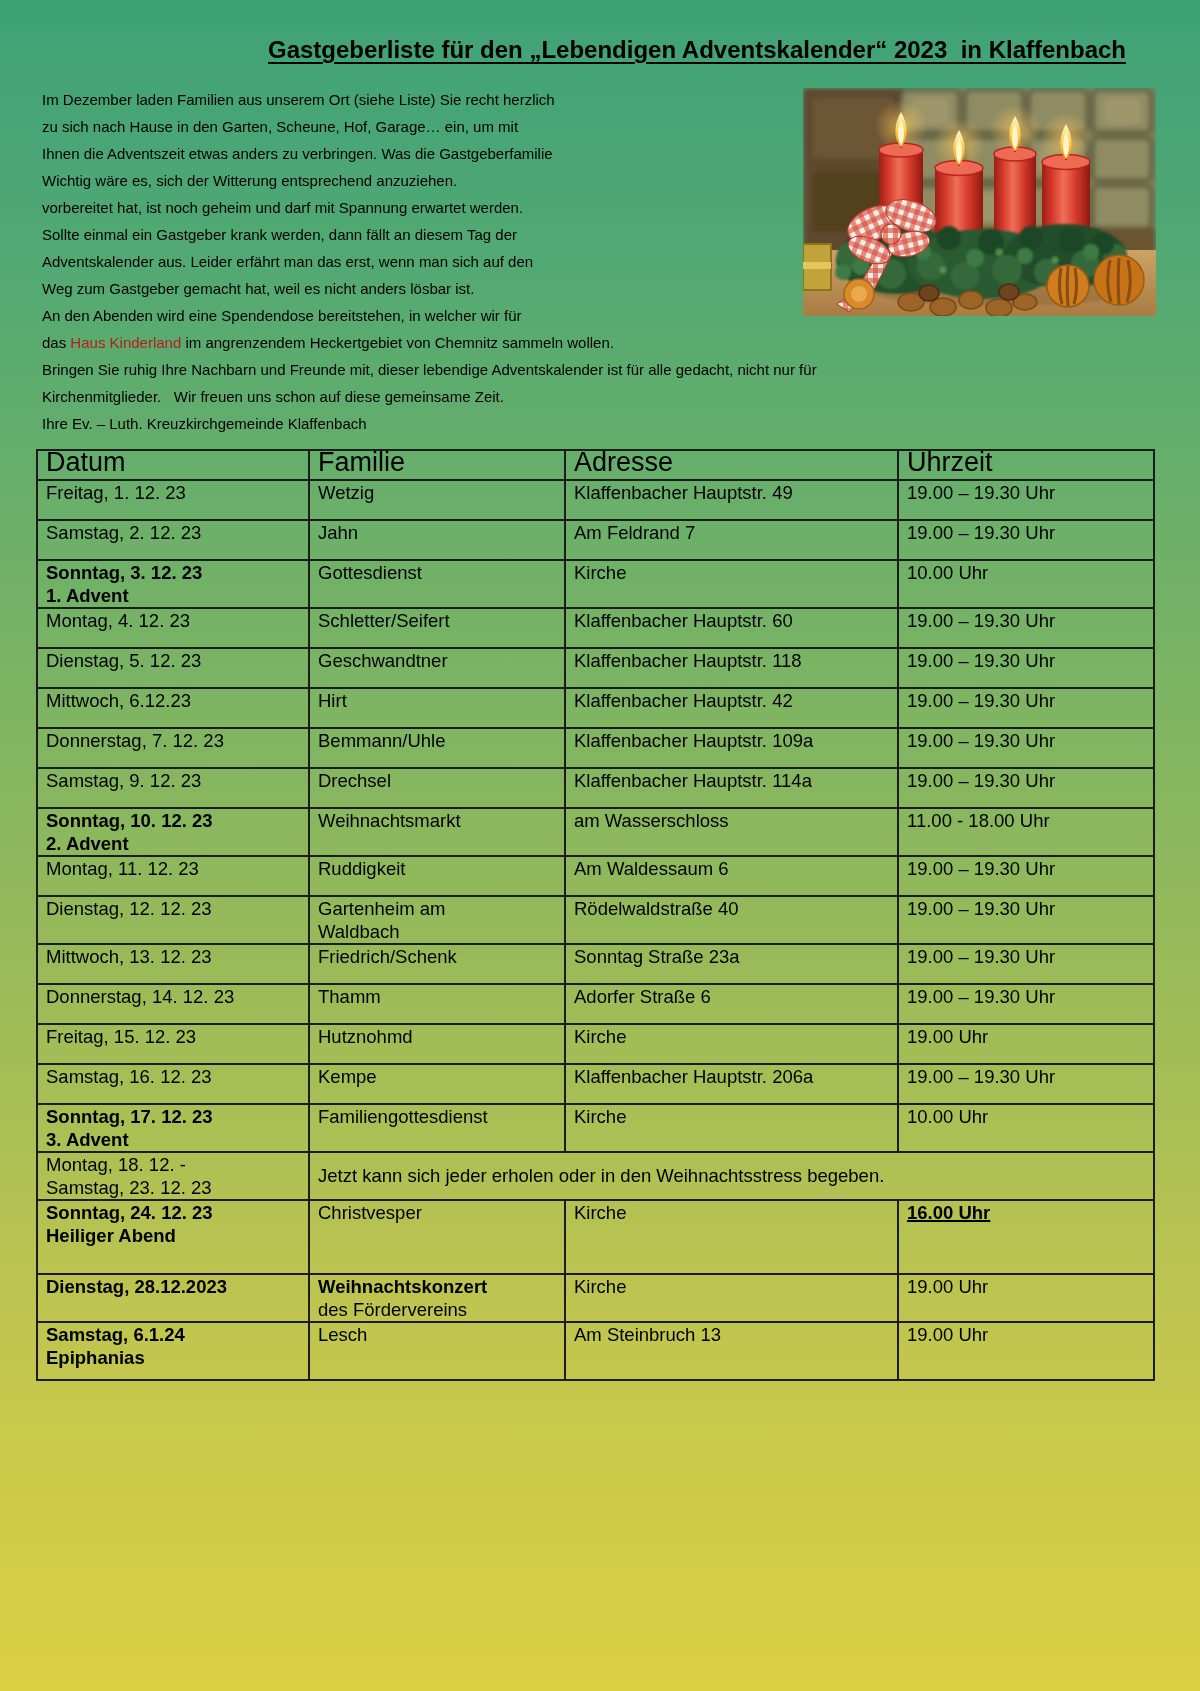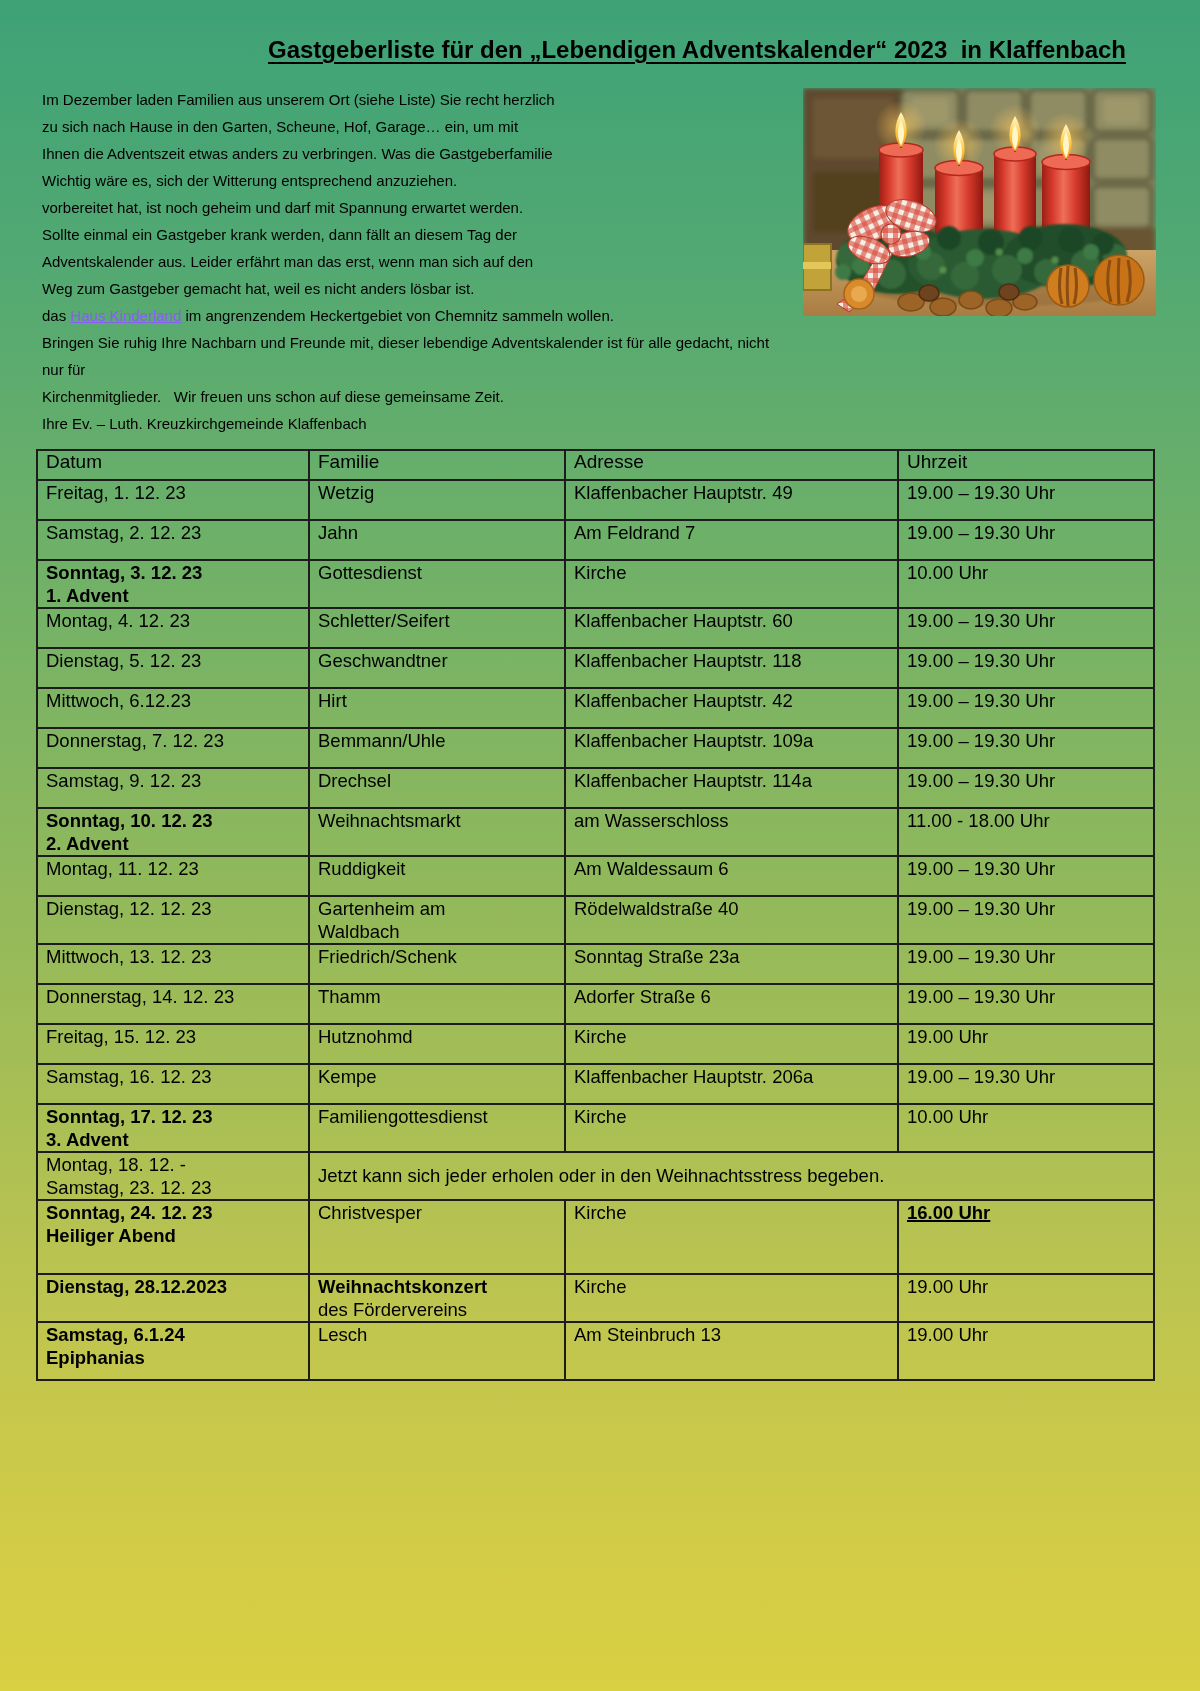--- a/index.html
+++ b/index.html
@@ -14,34 +14,34 @@
     font-size:24px;font-weight:bold;
     text-decoration:underline;text-decoration-thickness:2px;text-underline-offset:4px;
     white-space:pre-wrap;
   }
   .intro{margin:22px 36px 0 42px;font-size:15px;line-height:27px;}
   .photo{
     float:right;width:353px;height:228px;
     margin:2px 8px 16px 14px;
   }
   .line{white-space:pre-wrap;min-height:27px;}
-  a.kinderland{color:#8b5cf6;text-decoration:underline;cursor:pointer;}
+  a.kinderland{color:#b91c1c;cursor:pointer;}
   table.host-table{
     border-collapse:collapse;table-layout:fixed;
     width:1117px;margin:12px 0 0 36px;
     font-size:18.5px;
   }
   .host-table th,.host-table td{
     border:2px solid #1c1c1c;
     vertical-align:top;text-align:left;
     padding:1px 8px 0 8px;line-height:22.5px;
     font-weight:normal;white-space:pre-wrap;
   }
   .host-table thead tr{height:30px;}
-  .host-table th{font-size:19px;padding-top:0;}
+  .host-table th{font-size:27px;padding-top:0;}
   .host-table tbody tr{height:40px;}
   .host-table tbody tr:nth-child(18){height:74px;}
   .host-table tbody tr:nth-child(20){height:58px;}
   .host-table tbody tr:nth-child(21){height:91px;text-decoration:underline;}
   td.merged{vertical-align:middle;}
   .cl{min-height:22px;}
   .b{font-weight:bold;}
   .u{text-decoration:underline;text-decoration-thickness:2px;}
 </style>
 </head>
@@ -234,20 +234,21 @@
 
   <div id="intro-before">
       <div class="line">Im Dezember laden Familien aus unserem Ort (siehe Liste) Sie recht herzlich</div>
       <div class="line">zu sich nach Hause in den Garten, Scheune, Hof, Garage… ein, um mit</div>
       <div class="line">Ihnen die Adventszeit etwas anders zu verbringen. Was die Gastgeberfamilie</div>
       <div class="line">Wichtig wäre es, sich der Witterung entsprechend anzuziehen.</div>
       <div class="line">vorbereitet hat, ist noch geheim und darf mit Spannung erwartet werden.</div>
       <div class="line">Sollte einmal ein Gastgeber krank werden, dann fällt an diesem Tag der</div>
       <div class="line">Adventskalender aus. Leider erfährt man das erst, wenn man sich auf den</div>
       <div class="line">Weg zum Gastgeber gemacht hat, weil es nicht anders lösbar ist.</div>
+      <div class="line">An den Abenden wird eine Spendendose bereitstehen, in welcher wir für</div>
     </div>
 
   <div class="line"><span>das </span><a class="kinderland">Haus Kinderland</a><span> im angrenzendem Heckertgebiet von Chemnitz sammeln wollen.</span></div>
 
   <div id="intro-after">
       <div class="line">Bringen Sie ruhig Ihre Nachbarn und Freunde mit, dieser lebendige Adventskalender ist für alle gedacht, nicht nur für</div>
       <div class="line">Kirchenmitglieder.   Wir freuen uns schon auf diese gemeinsame Zeit.</div>
       <div class="line">Ihre Ev. – Luth. Kreuzkirchgemeinde Klaffenbach</div>
     </div>
 </div>

